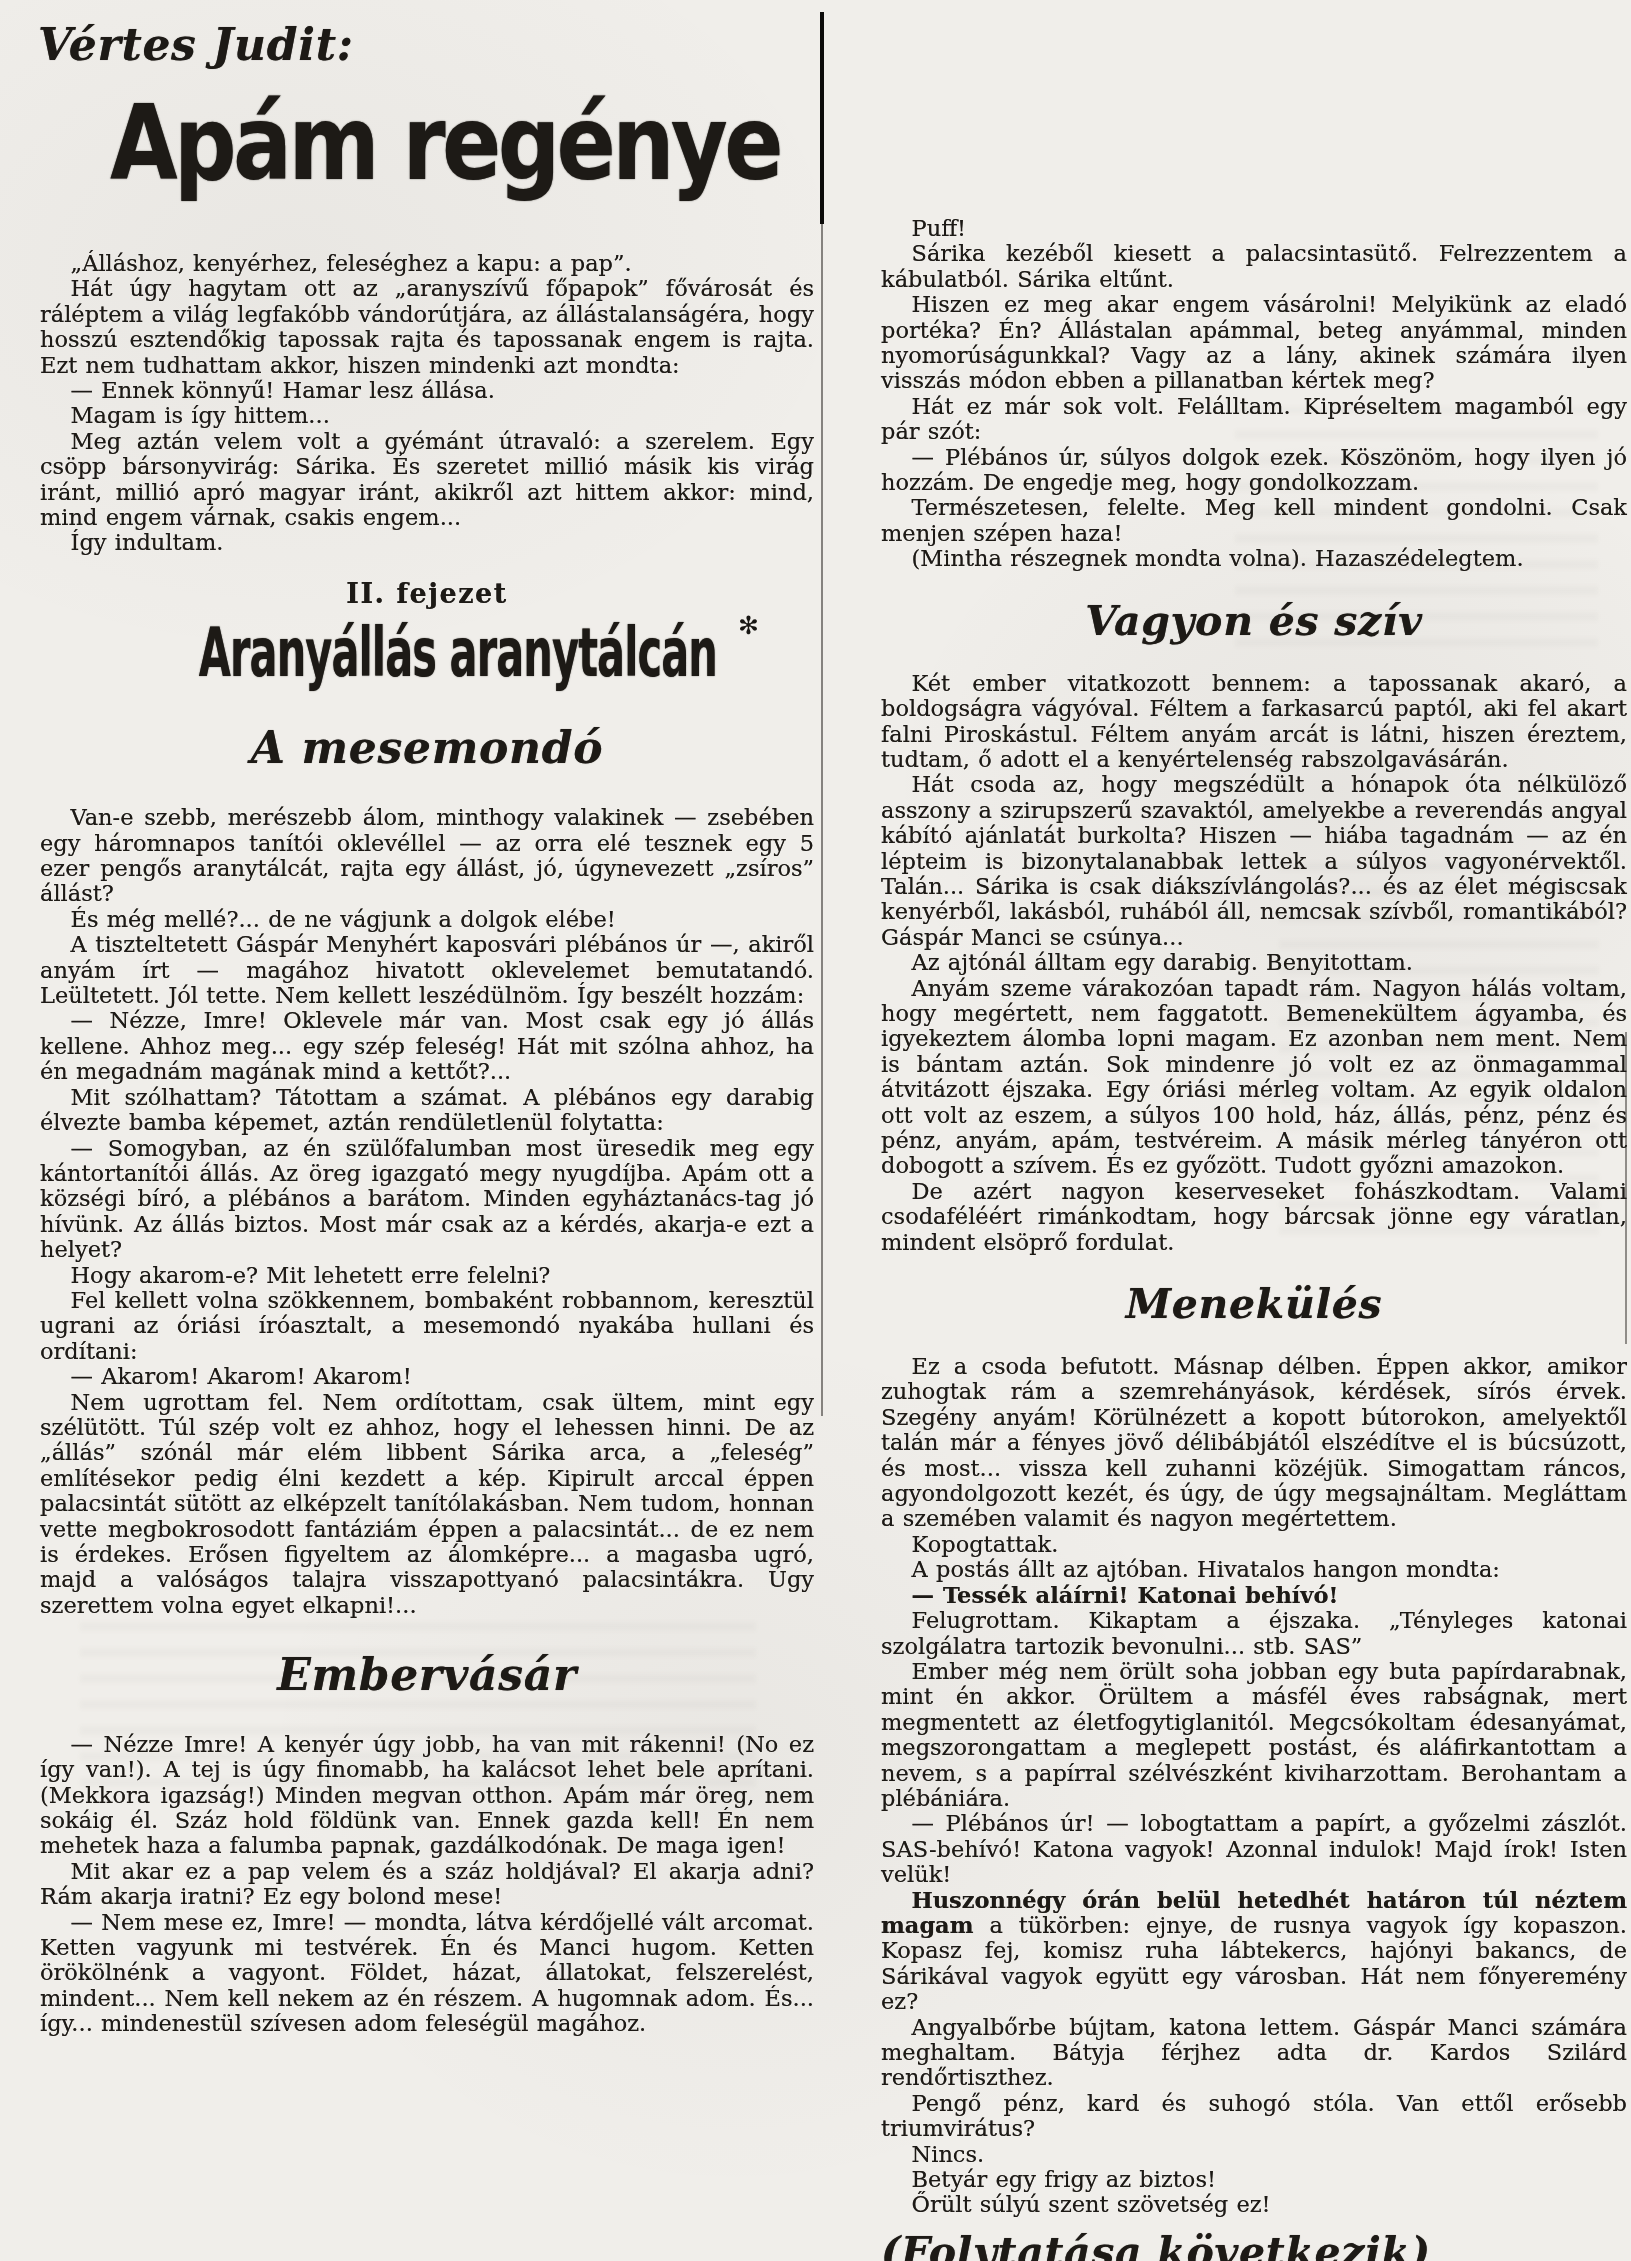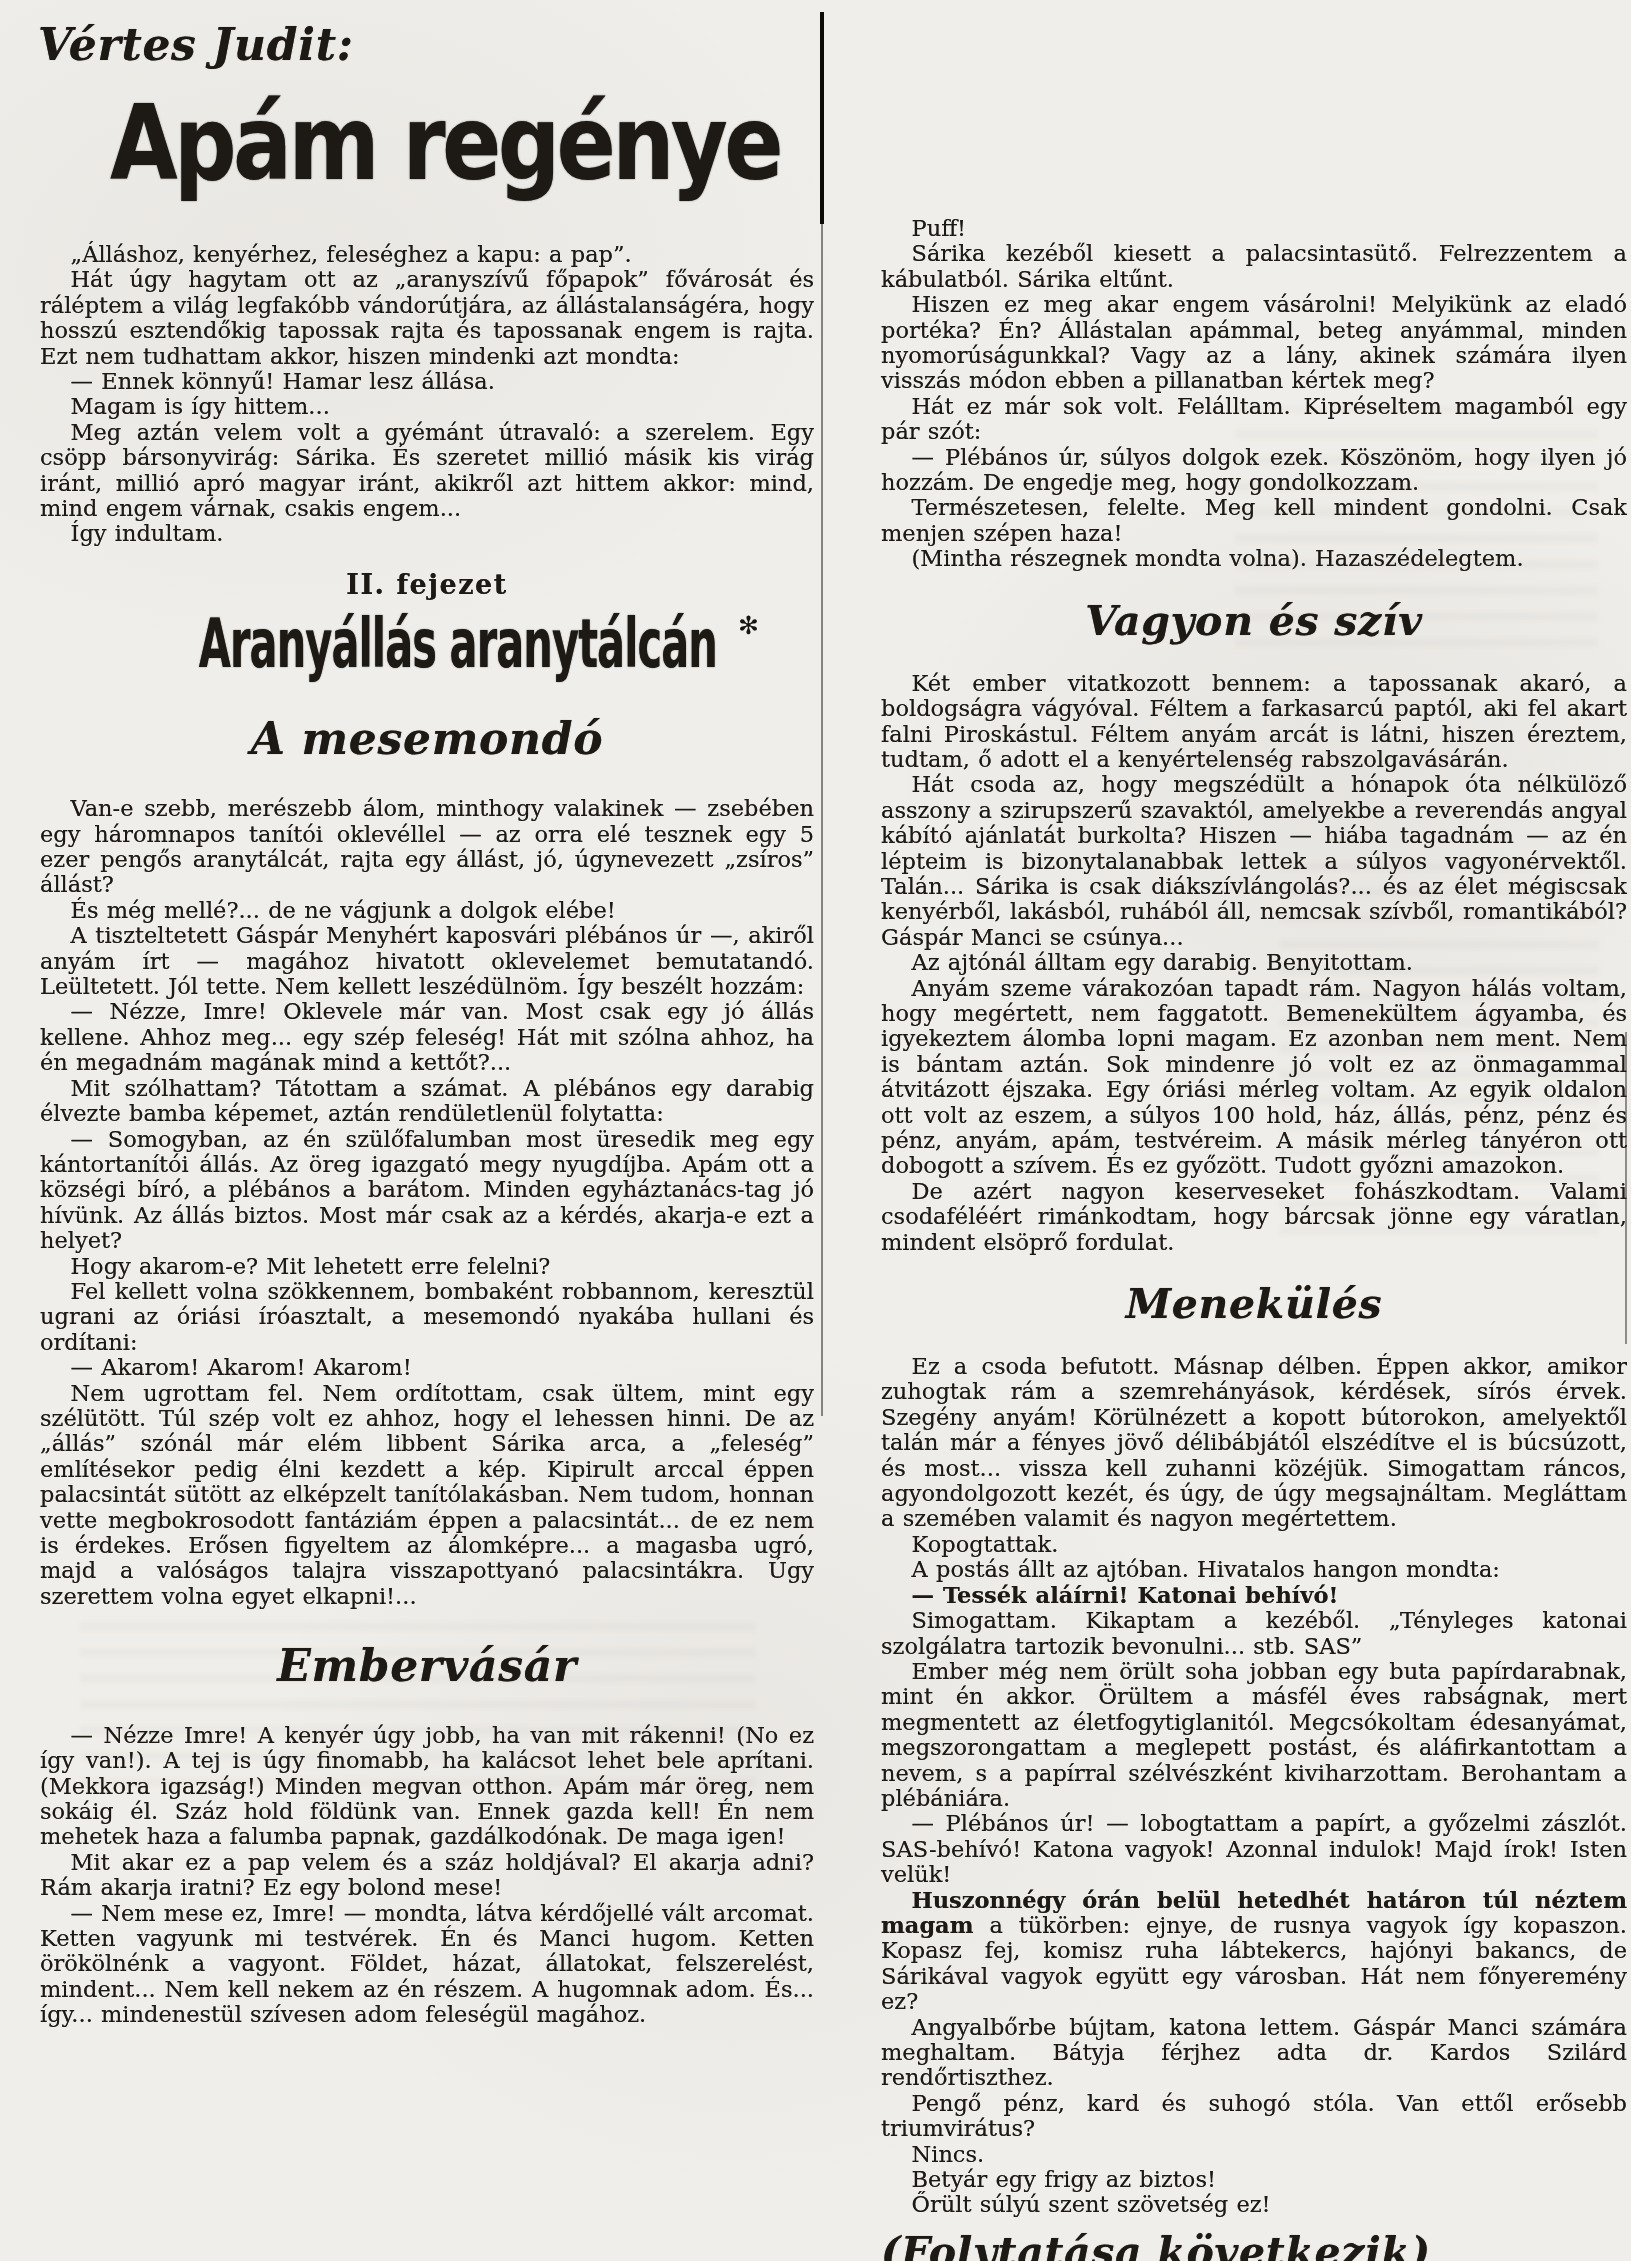--- a/index.html
+++ b/index.html
@@ -29,21 +29,21 @@
   }
   .main-title{position:absolute;left:51px;top:87px;width:770px;text-align:center;}
   .mt-inner{
     display:inline-block;white-space:nowrap;
     font-family:"DejaVu Sans", sans-serif;font-weight:bold;
     font-size:103px;letter-spacing:-4.4px;line-height:1.1;
     transform:scaleX(.85);transform-origin:center;
     text-shadow:0 0 1.5px rgba(25,22,18,.8);
   }
   .col{position:absolute;}
-  #left-col{left:40px;top:242px;width:774px;}
+  #left-col{left:40px;top:251px;width:774px;}
   #right-col{left:881px;top:216px;width:746px;}
   .p{
     font-size:22.5px;line-height:25.4px;margin:0;
     text-align:justify;text-indent:30.5px;word-spacing:1.1px;
     text-shadow:0 0 0.5px rgba(25,22,18,.65);
   }
   .p.bold{font-weight:bold;}
   .chapter{
     font-size:27px;font-weight:bold;text-align:center;
     letter-spacing:1.5px;margin:22px 0 5.8px;
@@ -131,21 +131,21 @@
       <p class="p">Két ember vitatkozott bennem: a tapossanak akaró, a boldogságra vágyóval. Féltem a farkasarcú paptól, aki fel akart falni Piroskástul. Féltem anyám arcát is látni, hiszen éreztem, tudtam, ő adott el a kenyértelenség rabszolgavásárán.</p>
       <p class="p">Hát csoda az, hogy megszédült a hónapok óta nélkülöző asszony a szirupszerű szavaktól, amelyekbe a reverendás angyal kábító ajánlatát burkolta? Hiszen — hiába tagadnám — az én lépteim is bizonytalanabbak lettek a súlyos vagyonérvektől. Talán... Sárika is csak diákszívlángolás?... és az élet mégiscsak kenyérből, lakásból, ruhából áll, nemcsak szívből, romantikából? Gáspár Manci se csúnya...</p>
       <p class="p">Az ajtónál álltam egy darabig. Benyitottam.</p>
       <p class="p">Anyám szeme várakozóan tapadt rám. Nagyon hálás voltam, hogy megértett, nem faggatott. Bemenekültem ágyamba, és igyekeztem álomba lopni magam. Ez azonban nem ment. Nem is bántam aztán. Sok mindenre jó volt ez az önmagammal átvitázott éjszaka. Egy óriási mérleg voltam. Az egyik oldalon ott volt az eszem, a súlyos 100 hold, ház, állás, pénz, pénz és pénz, anyám, apám, testvéreim. A másik mérleg tányéron ott dobogott a szívem. És ez győzött. Tudott győzni amazokon.</p>
       <p class="p">De azért nagyon keserveseket fohászkodtam. Valami csodaféléért rimánkodtam, hogy bárcsak jönne egy váratlan, mindent elsöprő fordulat.</p>
       <div class="subsection">Menekülés</div>
       <p class="p">Ez a csoda befutott. Másnap délben. Éppen akkor, amikor zuhogtak rám a szemrehányások, kérdések, sírós érvek. Szegény anyám! Körülnézett a kopott bútorokon, amelyektől talán már a fényes jövő délibábjától elszédítve el is búcsúzott, és most... vissza kell zuhanni közéjük. Simogattam ráncos, agyondolgozott kezét, és úgy, de úgy megsajnáltam. Megláttam a szemében valamit és nagyon megértettem.</p>
       <p class="p">Kopogtattak.</p>
       <p class="p">A postás állt az ajtóban. Hivatalos hangon mondta:</p>
       <p class="p bold">— Tessék aláírni! Katonai behívó!</p>
-      <p class="p">Simogattam. Kikaptam a kezéből. „Tényleges katonai szolgálatra tartozik bevonulni... stb. SAS”</p>
+      <p class="p">Felugrottam. Kikaptam a éjszaka. „Tényleges katonai szolgálatra tartozik bevonulni... stb. SAS”</p>
       <p class="p">Ember még nem örült soha jobban egy buta papírdarabnak, mint én akkor. Örültem a másfél éves rabságnak, mert megmentett az életfogytiglanitól. Megcsókoltam édesanyámat, megszorongattam a meglepett postást, és aláfirkantottam a nevem, s a papírral szélvészként kiviharzottam. Berohantam a plébániára.</p>
       <p class="p">— Plébános úr! — lobogtattam a papírt, a győzelmi zászlót. SAS-behívó! Katona vagyok! Azonnal indulok! Majd írok! Isten velük!</p>
       <p class="p"><b>Huszonnégy órán belül hetedhét határon túl néztem magam</b><span> a tükörben: ejnye, de rusnya vagyok így kopaszon. Kopasz fej, komisz ruha lábtekercs, hajónyi bakancs, de Sárikával vagyok együtt egy városban. Hát nem főnyeremény ez?</span></p>
       <p class="p">Angyalbőrbe bújtam, katona lettem. Gáspár Manci számára meghaltam. Bátyja férjhez adta dr. Kardos Szilárd rendőrtiszthez.</p>
       <p class="p">Pengő pénz, kard és suhogó stóla. Van ettől erősebb triumvirátus?</p>
       <p class="p">Nincs.</p>
       <p class="p">Betyár egy frigy az biztos!</p>
       <p class="p">Őrült súlyú szent szövetség ez!</p>
       <div class="continuation">(Folytatása következik)</div>
     </div>

